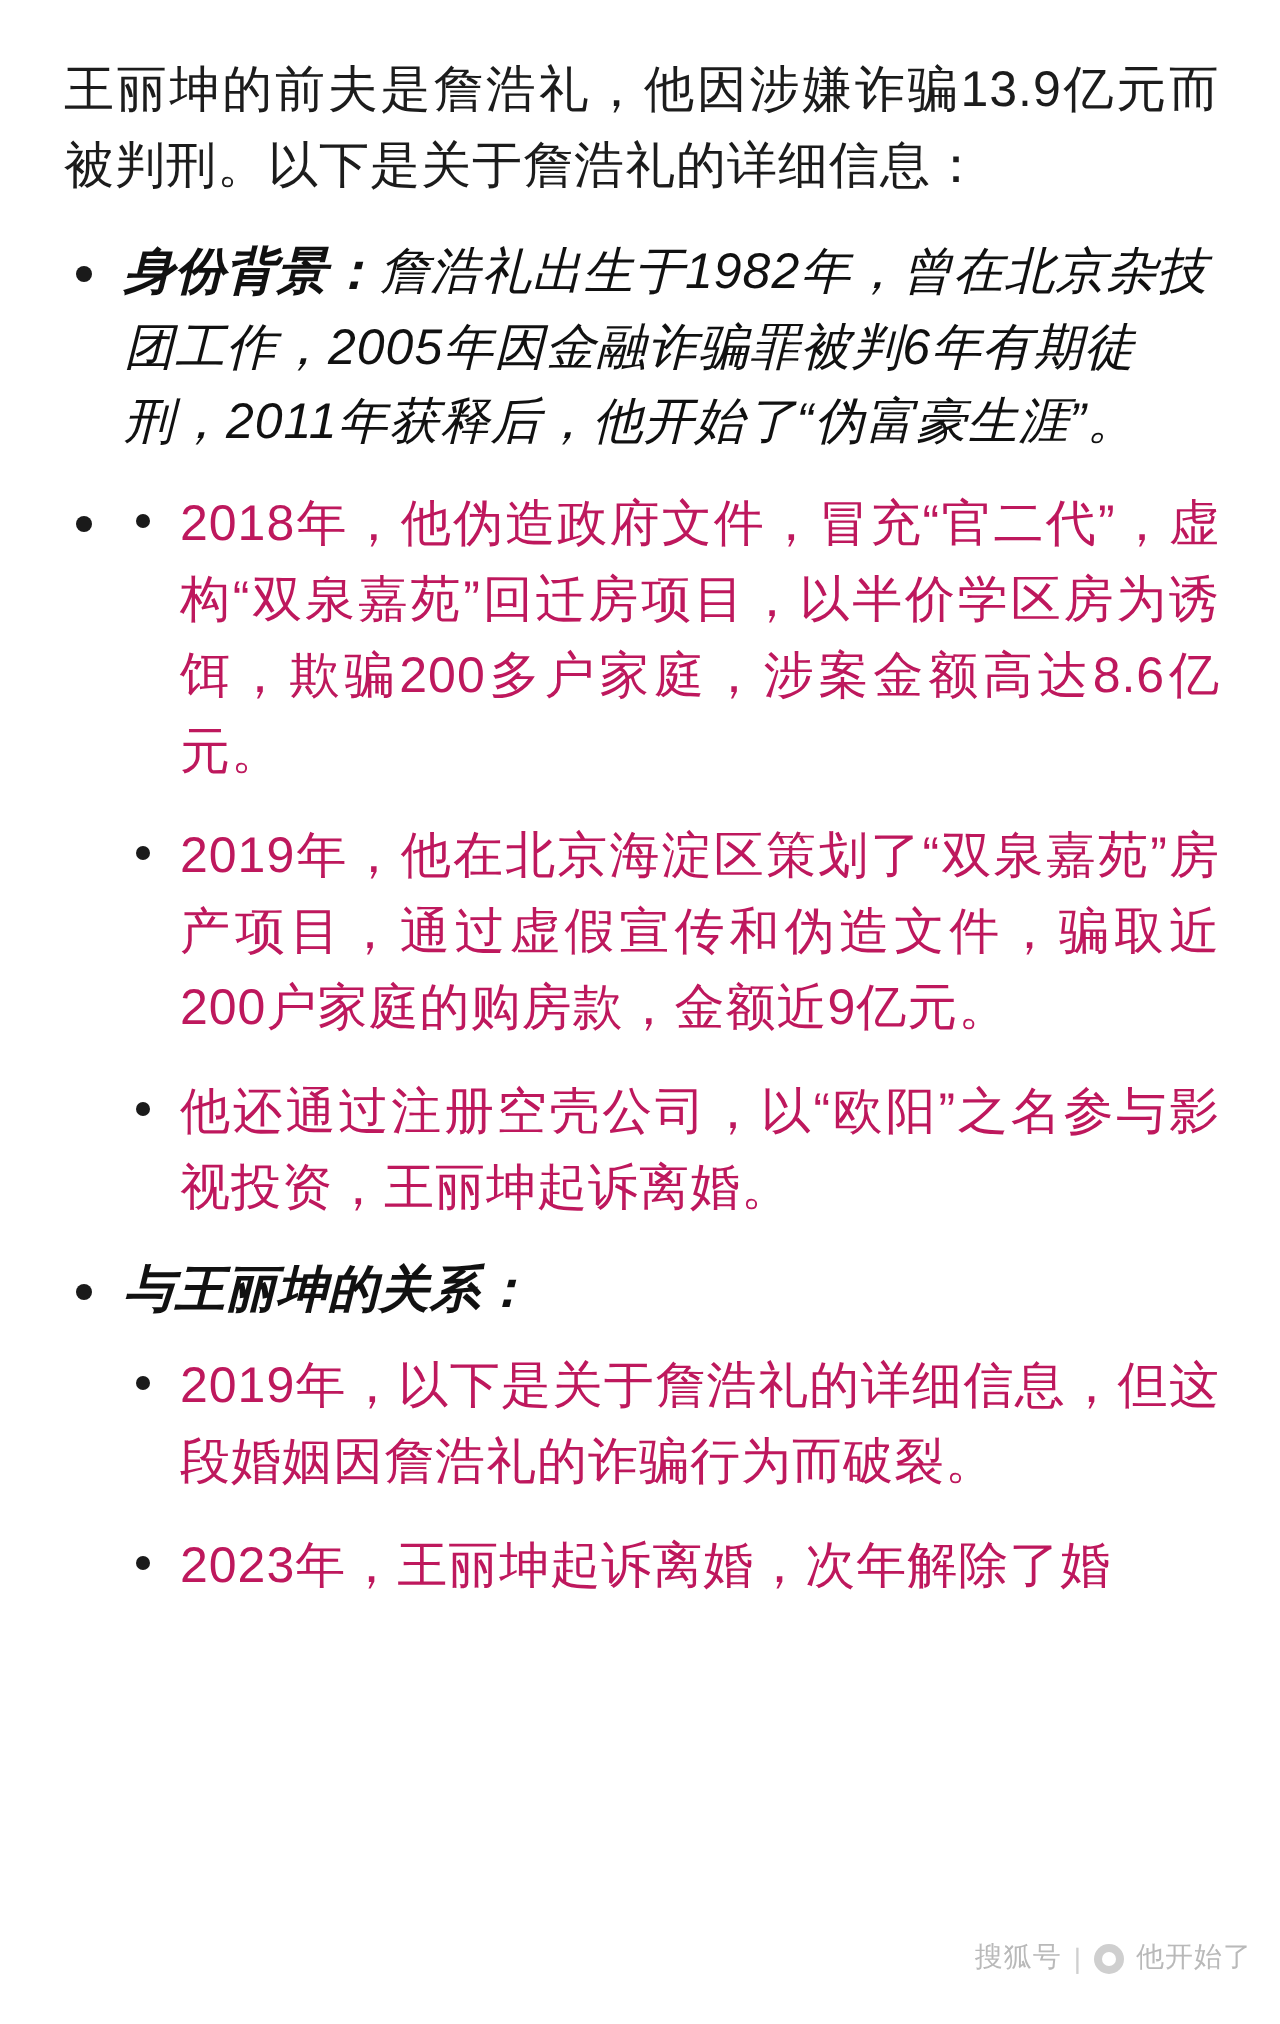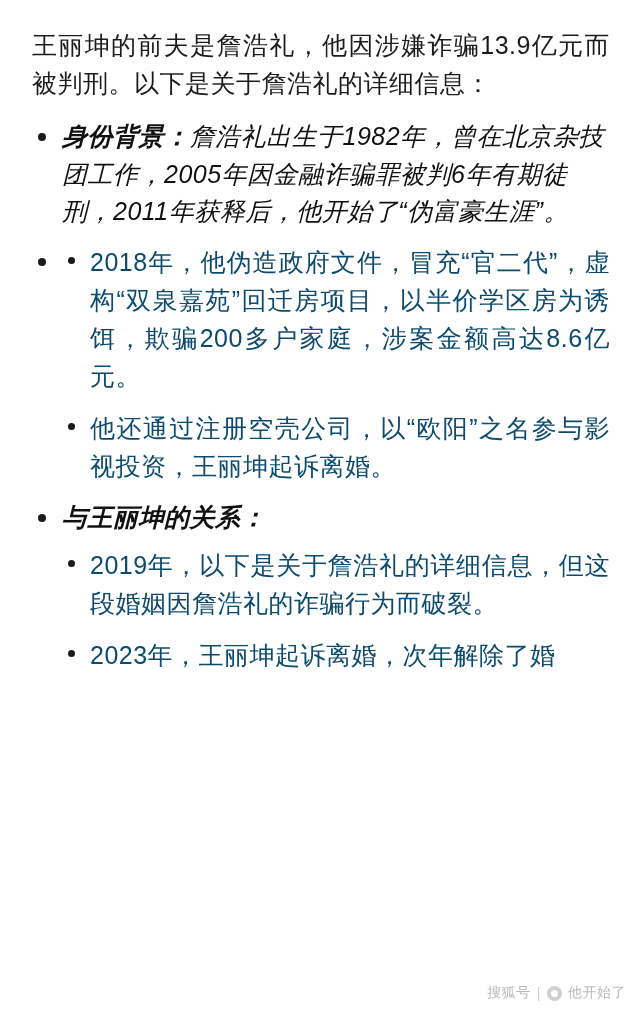--- a/index.html
+++ b/index.html
@@ -54,21 +54,21 @@
     line-height: 1.5;
     font-weight: bold;
     letter-spacing: 0.5px;
     color: #111111;
     font-style: italic;
   }
   .para {
     font-size: 25px;
     line-height: 1.52;
     letter-spacing: 0.5px;
-    color: #0c4a6e;
+    color: #be185d;
     text-align: justify;
   }
   .heading .para-inline {
     font-weight: normal;
   }
   .lvl2 {
     margin-top: 10px;
   }
   .lvl2 > li {
     position: relative;
@@ -80,21 +80,21 @@
     left: 6px;
     top: 14px;
     width: 7px;
     height: 7px;
     border-radius: 50%;
     background: #1a1a1a;
   }
   .watermark {
     position: absolute;
     right: 14px;
-    bottom: 10px;
+    bottom: 24px;
     display: flex;
     align-items: center;
     gap: 6px;
     color: #b9b9b9;
     font-size: 14px;
     letter-spacing: 0.5px;
   }
   .wm-logo {
     width: 15px;
     height: 15px;
@@ -133,20 +133,24 @@
 
     <li>
       <span class="bullet"></span>
       <ul class="lvl2">
         <li>
           <span class="bullet"></span>
           <div class="para">2018年，他伪造政府文件，冒充“官二代”，虚构“双泉嘉苑”回迁房项目，以半价学区房为诱饵，欺骗200多户家庭，涉案金额高达8.6亿元。</div>
         </li>
         <li>
           <span class="bullet"></span>
+          <div class="para">2019年，他在北京海淀区策划了“双泉嘉苑”房产项目，通过虚假宣传和伪造文件，骗取近200户家庭的购房款，金额近9亿元。</div>
+        </li>
+        <li>
+          <span class="bullet"></span>
           <div class="para">他还通过注册空壳公司，以“欧阳”之名参与影视投资，王丽坤起诉离婚。</div>
         </li>
       </ul>
     </li>
 
     <li>
       <span class="bullet"></span>
       <div class="heading">与王丽坤的关系：</div>
       <ul class="lvl2">
         <li>

